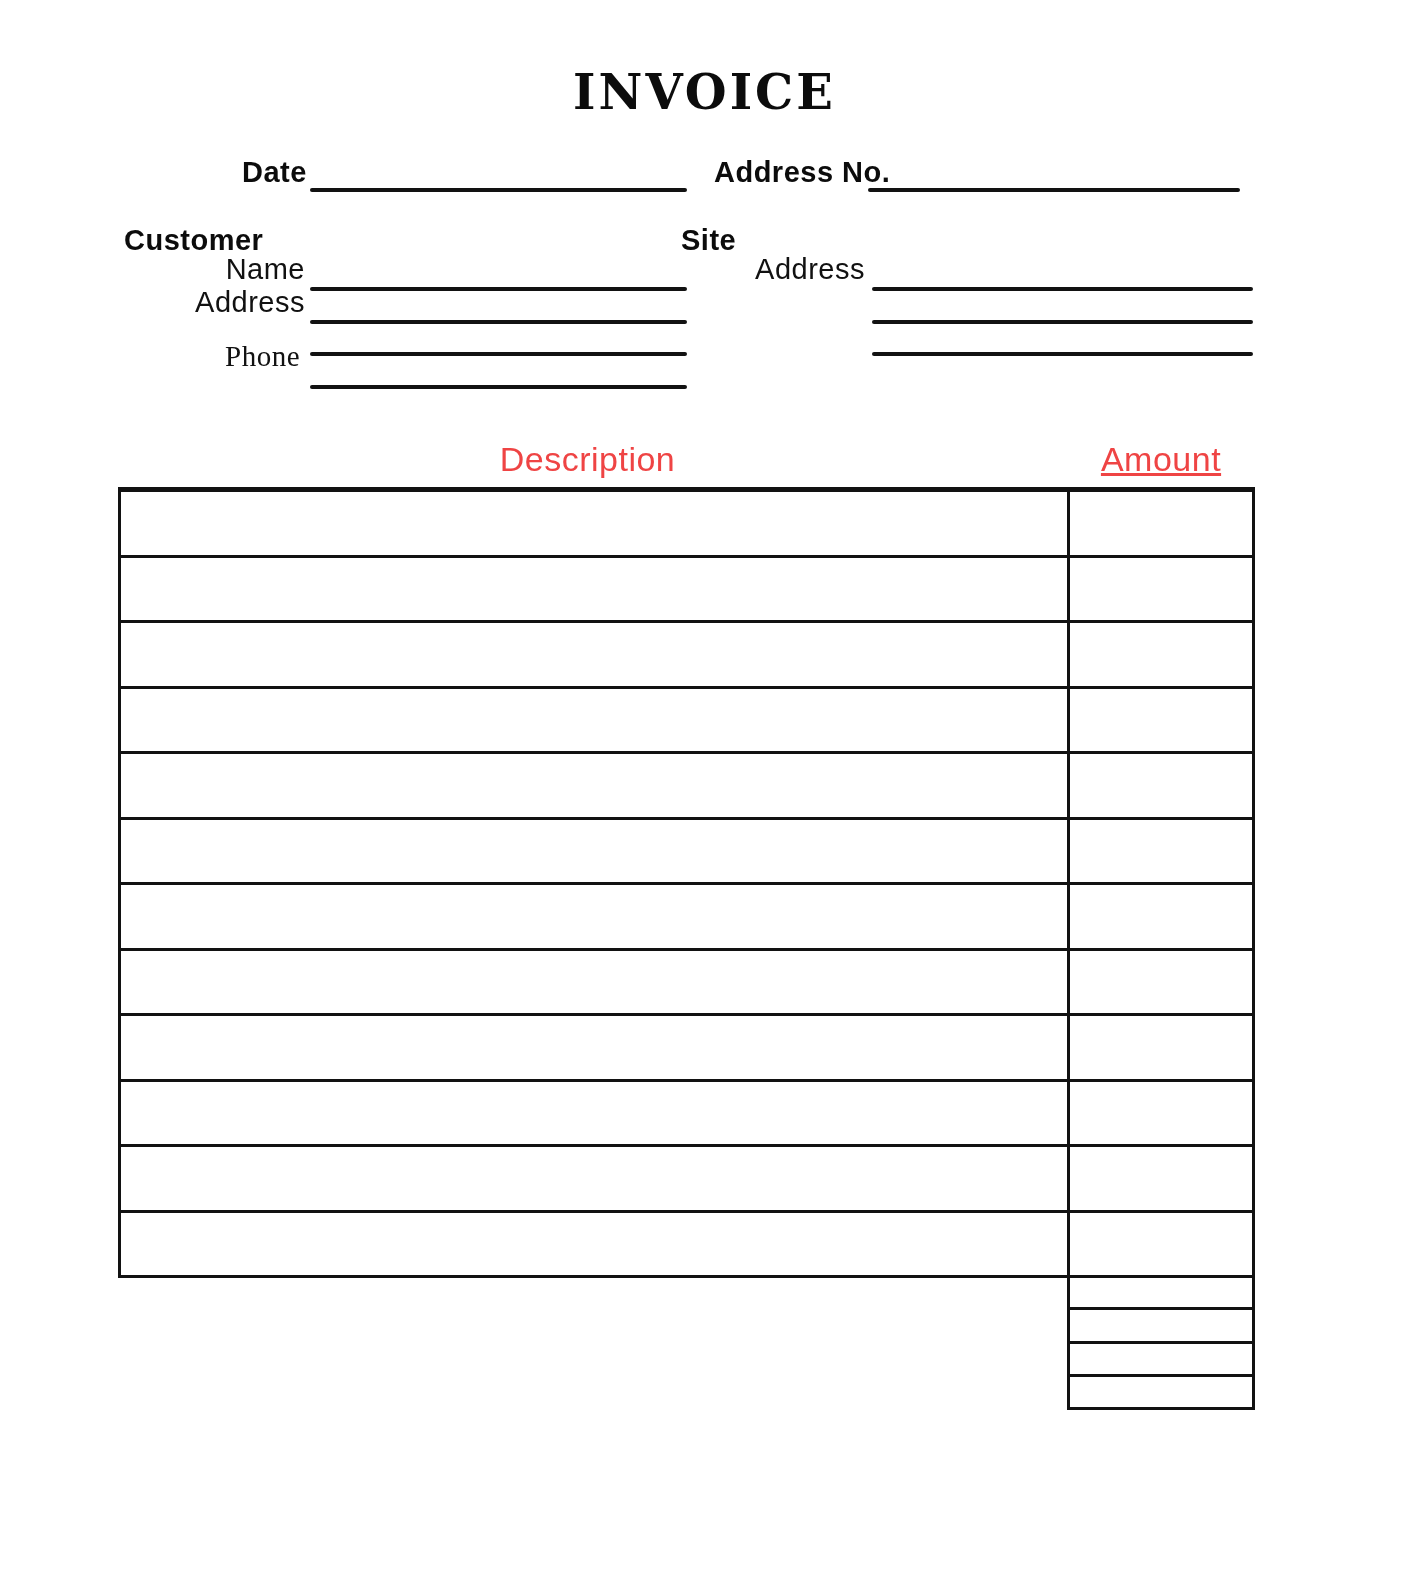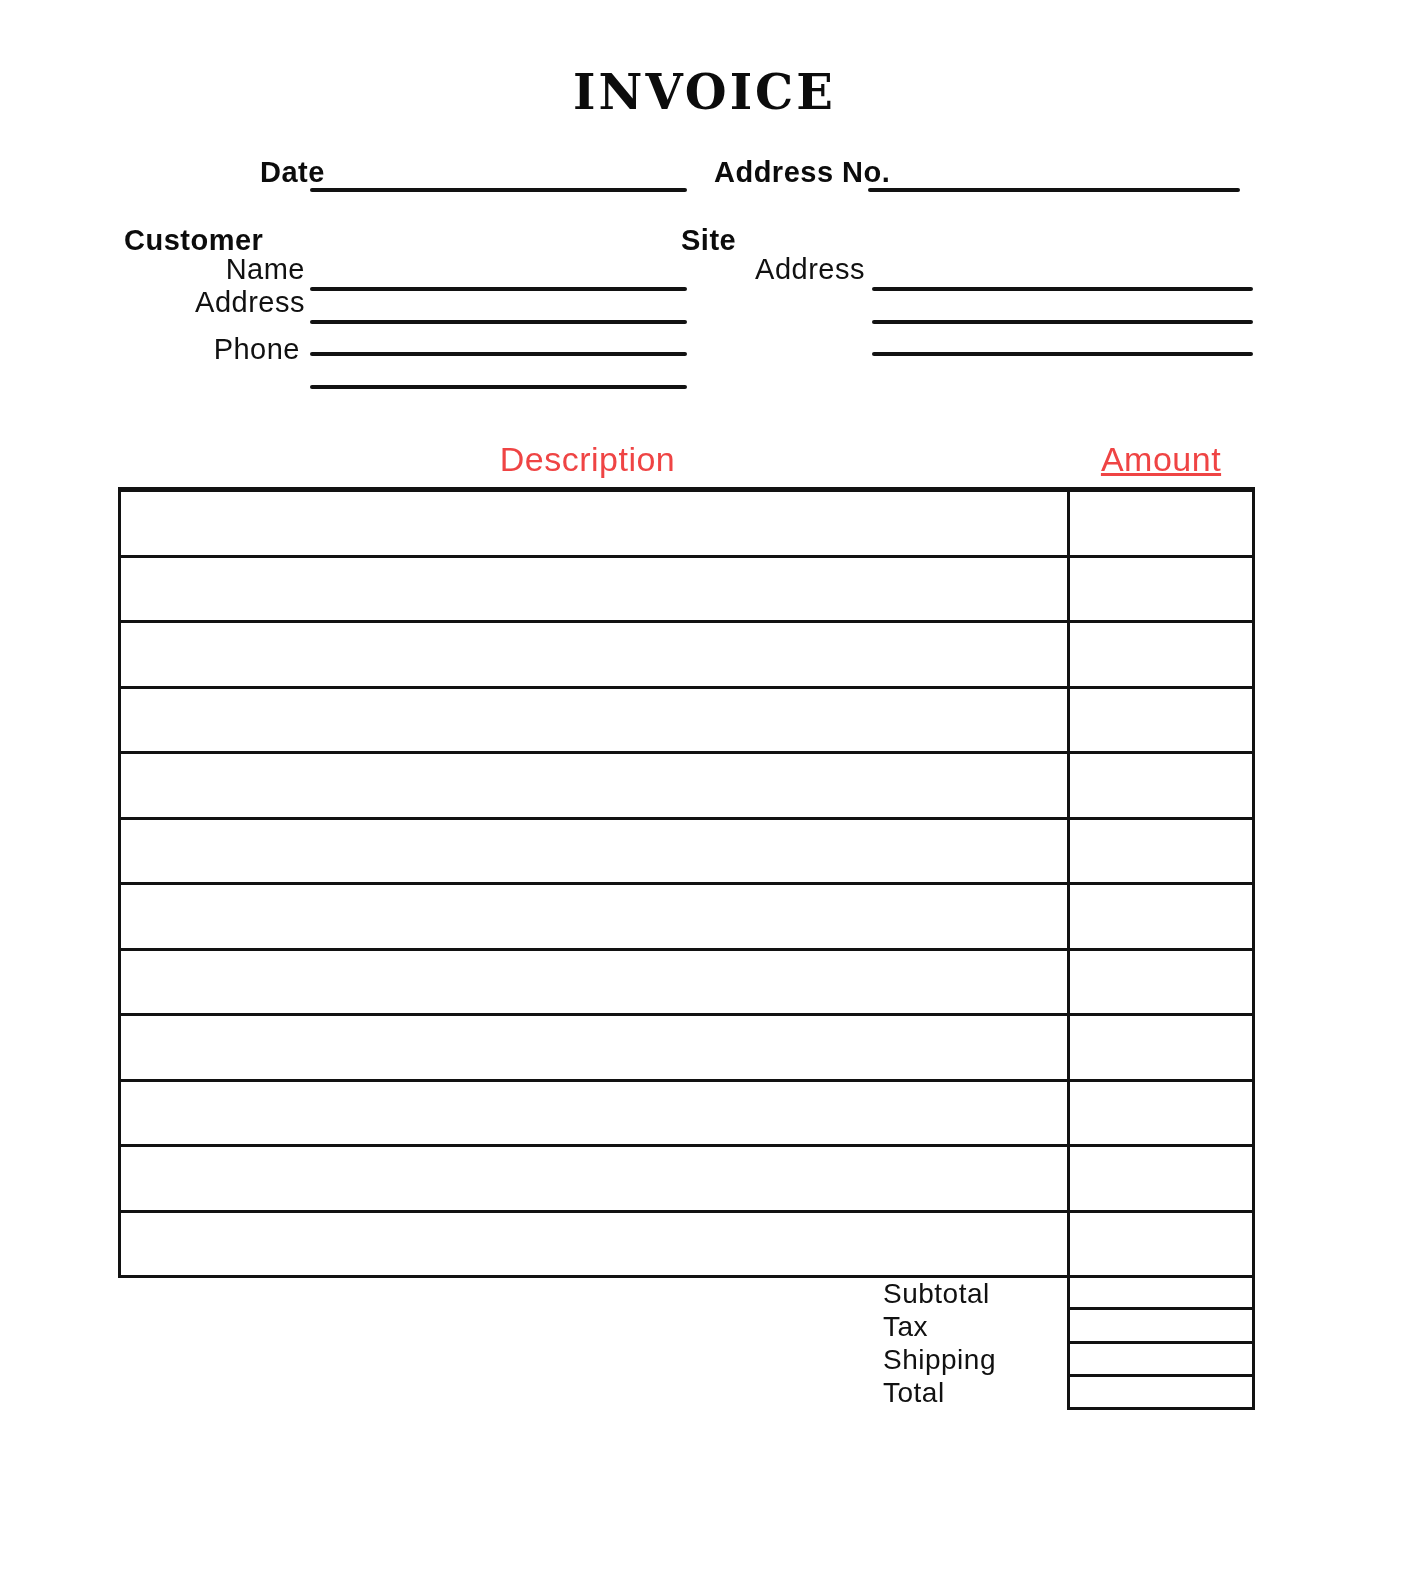--- a/index.html
+++ b/index.html
@@ -108,36 +108,36 @@
   }
   .total-box:not(:last-child) { border-bottom:3px solid #121212; }
 </style>
 </head>
 <body>
 
 <div class="page">
 
   <div class="abs title">INVOICE</div>
 
-  <div class="abs lbl" style="left:242px; top:156px;margin-left:18px;">Date</div>
+  <div class="abs lbl" style="left:242px; top:156px;">Date</div>
   <div class="abs blank-line" style="left:310px; top:188px; width:377px;"></div>
 
   <div class="abs lbl" style="left:714px; top:156px;">Address No.</div>
   <div class="abs blank-line" style="left:868px; top:188px; width:372px;"></div>
 
   <div class="abs lbl" style="left:124px; top:224px;text-align:center;">Customer</div>
 
   <div class="abs sublbl r" style="left:140px; top:253px; width:165px;">Name</div>
   <div class="abs blank-line" style="left:310px; top:287px; width:377px;"></div>
 
   <div class="abs sublbl r" style="left:140px; top:286px; width:165px;">Address</div>
   <div class="abs blank-line" style="left:310px; top:320px; width:377px;"></div>
   <div class="abs blank-line" style="left:310px; top:352px; width:377px;"></div>
 
-  <div class="abs sublbl r" style="left:140px; top:333px; width:160px;">Phone</div>
+  <div class="abs sublbl r" style="left:140px; top:340px; width:160px;font-family:Liberation Serif, serif;">Phone</div>
   <div class="abs blank-line" style="left:310px; top:385px; width:377px;"></div>
 
   <div class="abs lbl" style="left:681px; top:224px;">Site</div>
 
   <div class="abs sublbl r" style="left:700px; top:253px; width:165px;">Address</div>
   <div class="abs blank-line" style="left:872px; top:287px; width:381px;"></div>
   <div class="abs blank-line" style="left:872px; top:320px; width:381px;"></div>
   <div class="abs blank-line" style="left:872px; top:352px; width:381px;"></div>
 
   <div class="abs col-header" style="left:425px; top:440px; width:325px;">Description</div>
@@ -187,27 +187,21 @@
       <div class="item-row">
         <div class="cell-desc"></div>
         <div class="cell-amt"></div>
       </div>
       <div class="item-row">
         <div class="cell-desc"></div>
         <div class="cell-amt"></div>
       </div>
     </div>
 
-  <div class="abs totals-labels">
-    <div class="total-label-row">Subtotal</div>
-    <div class="total-label-row">Tax</div>
-    <div class="total-label-row">Shipping</div>
-    <div class="total-label-row">Total</div>
+
+  <div class="abs totals-boxes">
+    <div class="total-box"></div>
+    <div class="total-box"></div>
+    <div class="total-box"></div>
+    <div class="total-box"></div>
   </div>
 
-  <div class="abs totals-boxes">
-    <div class="total-box"></div>
-    <div class="total-box"></div>
-    <div class="total-box"></div>
-    <div class="total-box"></div>
-  </div>
-
 </div>
 
 </body></html>

